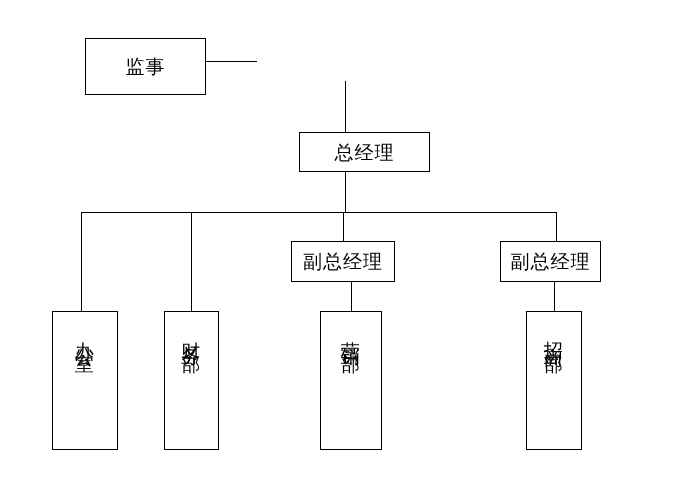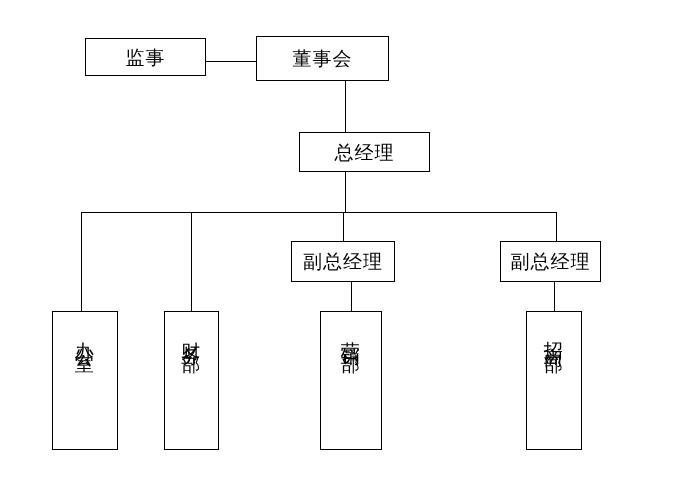--- a/index.html
+++ b/index.html
@@ -86,27 +86,24 @@
   <div class="line v" style="left:191px; top:212px; height:99px;"></div>
 
   <div class="line v" style="left:343px; top:212px; height:29px;"></div>
 
   <div class="line v" style="left:556px; top:212px; height:29px;"></div>
 
   <div class="line v" style="left:351px; top:282px; height:29px;"></div>
 
   <div class="line v" style="left:554px; top:282px; height:29px;"></div>
 
-  <div class="node horiz" style="left:85px; top:38px; width:121px; height:38px;">
+  <div class="node horiz" style="left:85px; top:38px; width:121px; height:57px;">
     <span class="node-label">监事</span>
   </div>
 
-  <div class="node horiz" style="left:256px; top:36px; width:133px; height:45px;">
-    <span class="node-label">董事会</span>
-  </div>
 
   <div class="node horiz" style="left:259px; top:132px; width:131px; height:40px;margin-left:40px;">
     <span class="node-label">总经理</span>
   </div>
 
   <div class="node horiz" style="left:291px; top:241px; width:104px; height:41px;">
     <span class="node-label">副总经理</span>
   </div>
 
   <div class="node horiz" style="left:500px; top:241px; width:101px; height:41px;">

